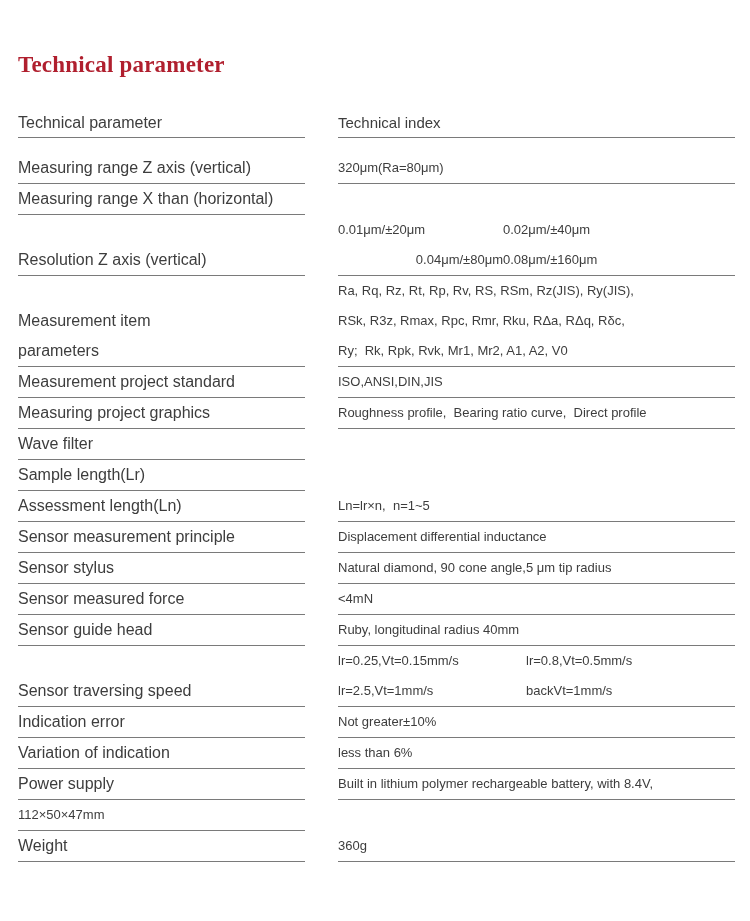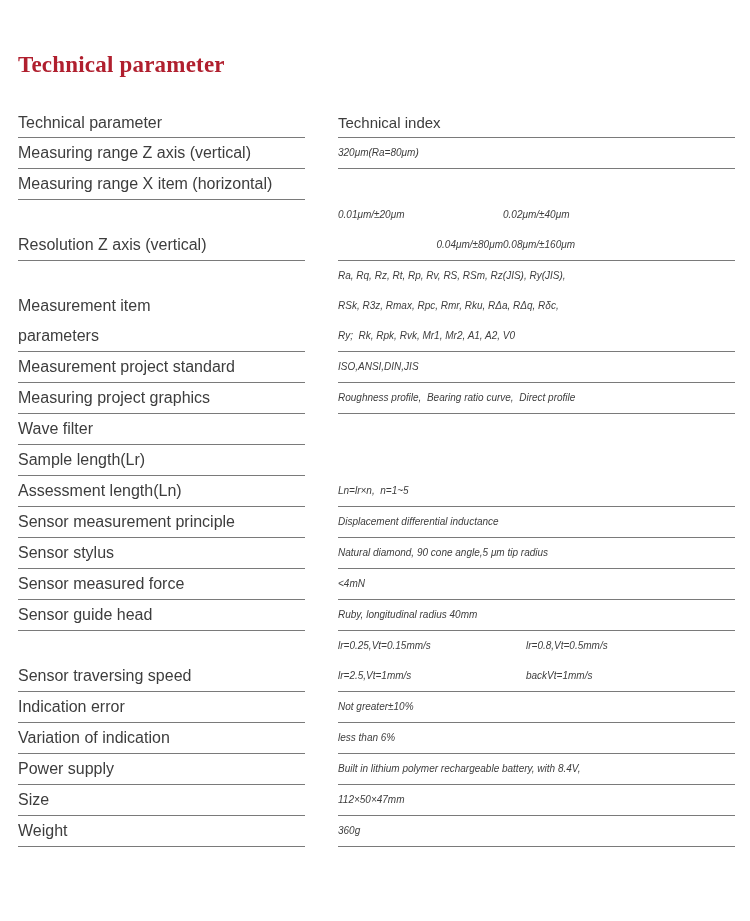--- a/index.html
+++ b/index.html
@@ -30,34 +30,33 @@
   }
   .spec-table {
     margin-top: 30px;
     width: 717px;
   }
   .trow {
     display: grid;
     grid-template-columns: 287px 397px;
     column-gap: 33px;
   }
-  .first-data-row { }
+  .first-data-row { margin-top: 15px; }
   .cell {
     border-bottom: 1px solid var(--line);
     overflow: visible;
   }
   .cell-label {
     display: flex;
     flex-direction: column;
     justify-content: flex-end;
     font-size: 16px;
   }
   .cell-value {
-    font-size: 10px;
-    font-style: italic;
+    font-size: 13px;
   }
   .hline, .line {
     height: 30px;
     line-height: 30px;
     white-space: pre;
   }
   .header-left { font-size: 16px; }
   .header-right { font-size: 15px; }
   .part-fixed { display: inline-block; }
 </style>
@@ -76,21 +75,21 @@
         <div class="trow first-data-row">
           <div class="cell cell-label">
             <div class="line">Measuring range Z axis (vertical)</div>
           </div>
           <div class="cell cell-value">
             <div class="line"><span>320μm(Ra=80μm)</span></div>
           </div>
         </div>
         <div class="trow">
           <div class="cell cell-label">
-            <div class="line">Measuring range X item (horizontal)</div>
+            <div class="line">Measuring range X than (horizontal)</div>
           </div>
         </div>
         <div class="trow">
           <div class="cell cell-label">
             <div class="line">Resolution Z axis (vertical)</div>
           </div>
           <div class="cell cell-value">
             <div class="line"><span class="part-fixed" style="width: 165px;">0.01μm/±20μm</span><span>0.02μm/±40μm</span></div>
             <div class="line"><span class="part-fixed" style="width: 165px; text-align: right;">0.04μm/±80μm</span><span>0.08μm/±160μm</span></div>
           </div>
@@ -199,23 +198,20 @@
         </div>
         <div class="trow">
           <div class="cell cell-label">
             <div class="line">Power supply</div>
           </div>
           <div class="cell cell-value">
             <div class="line"><span>Built in lithium polymer rechargeable battery, with 8.4V,</span></div>
           </div>
         </div>
         <div class="trow">
-          <div class="cell cell-label">
-            <div class="line">Size</div>
-          </div>
           <div class="cell cell-value">
             <div class="line"><span>112×50×47mm</span></div>
           </div>
         </div>
         <div class="trow">
           <div class="cell cell-label">
             <div class="line">Weight</div>
           </div>
           <div class="cell cell-value">
             <div class="line"><span>360g</span></div>

